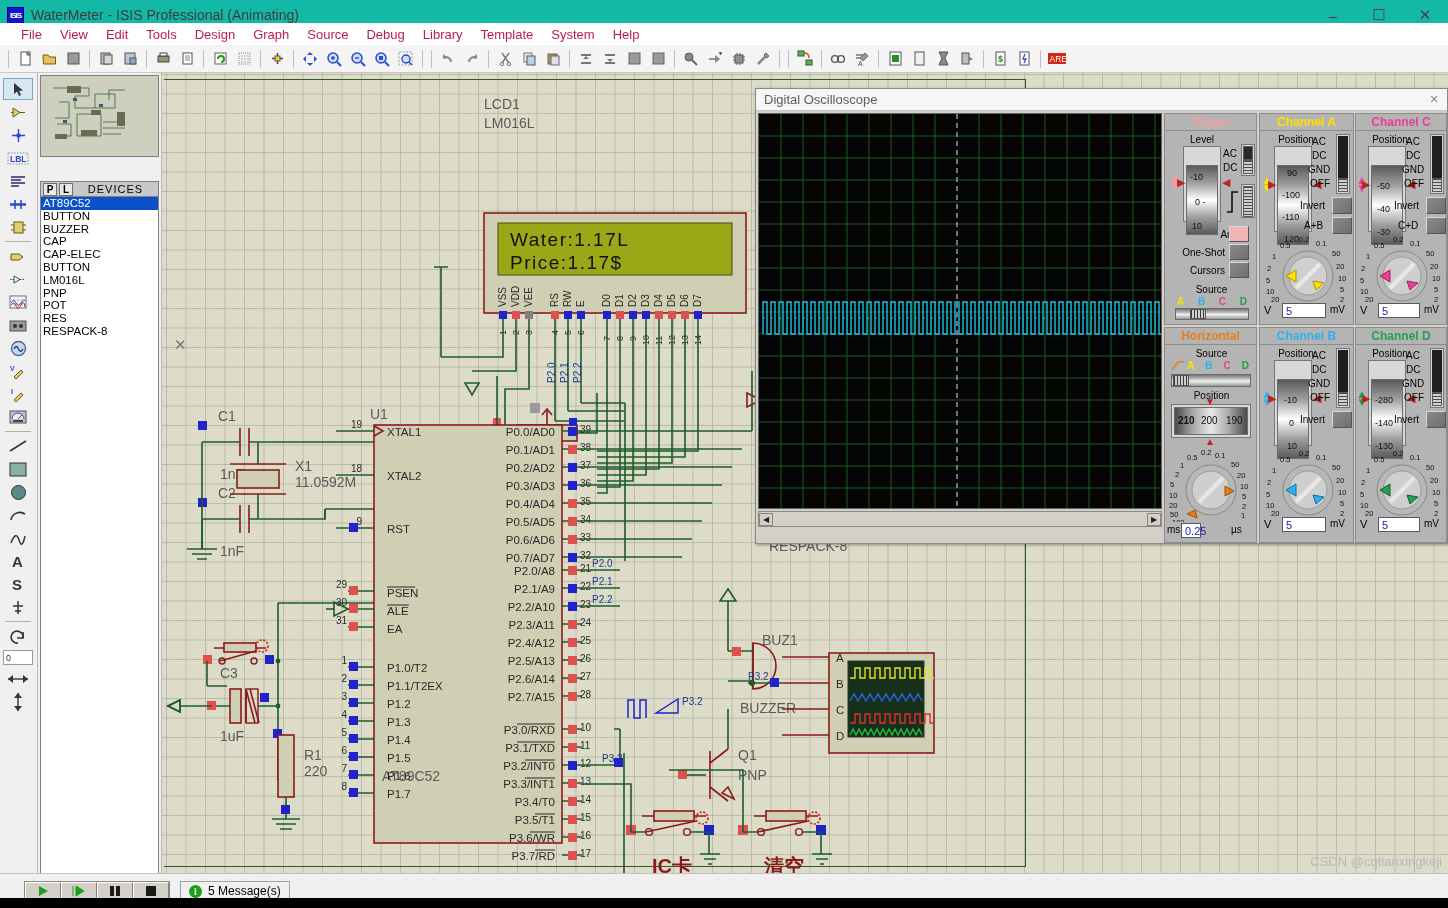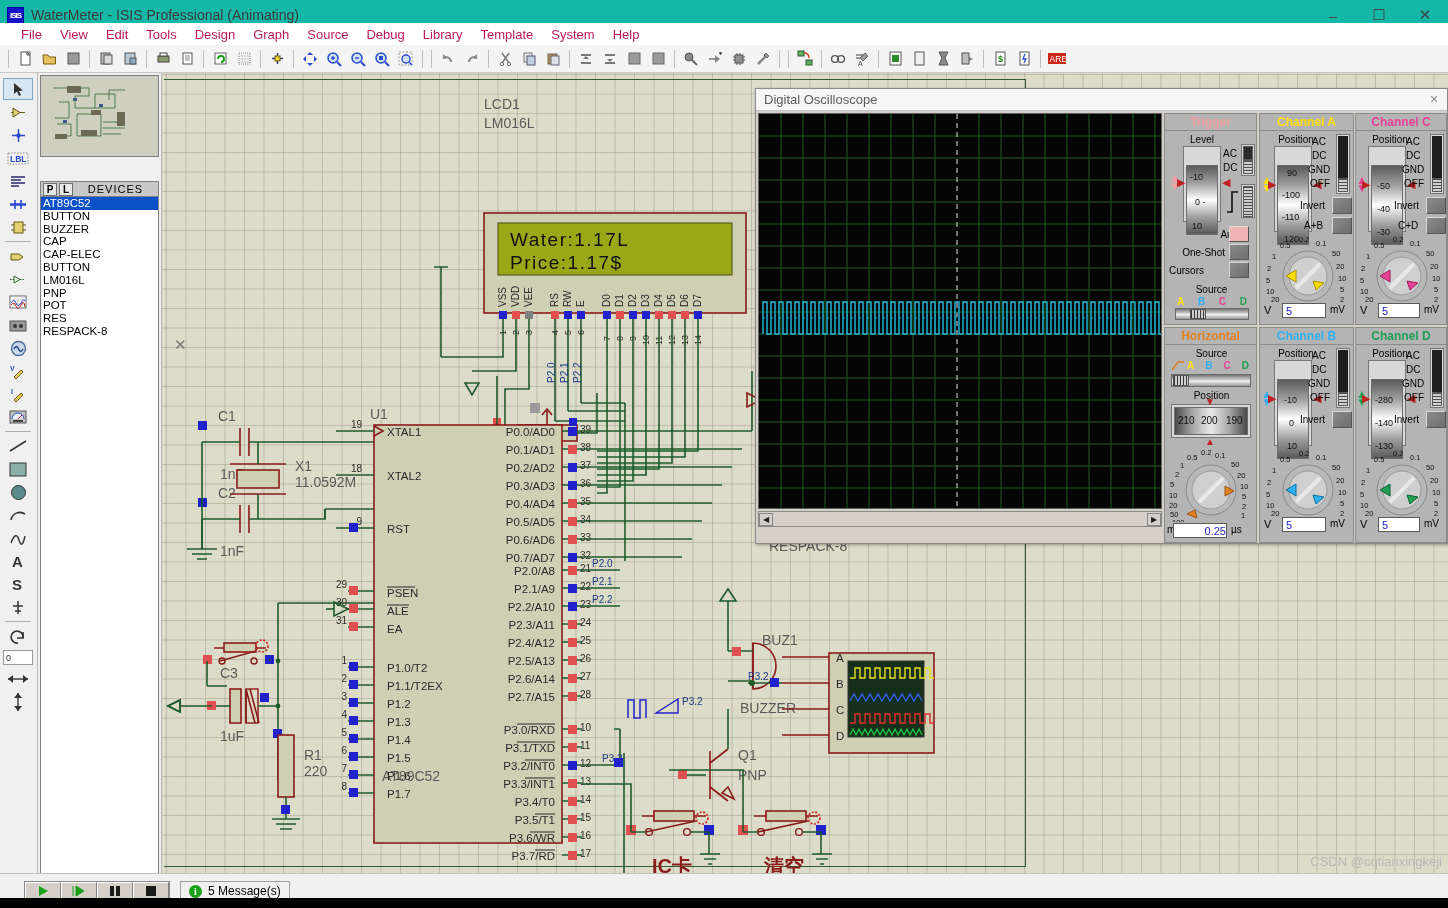--- a/index.html
+++ b/index.html
@@ -1293,21 +1293,21 @@
           <div class="mini-slider" style="width:100%;height:31px;"></div>
         </div>
         <svg style="position:absolute;left:60px;top:72px;" width="14" height="30">
             <path d="M2 26 h5 v-20 h6" stroke="#111" fill="none" stroke-width="1.6"></path>
           </svg>
 
         <div class="lbl" style="position:absolute;left:24px;top:115px;width:52px;text-align:right;">Auto</div>
         <div class="sqbtn on" style="position:absolute;left:64px;top:112px;width:20px;height:16px;"></div>
         <div class="lbl" style="position:absolute;left:2px;top:133px;width:58px;text-align:right;">One-Shot</div>
         <div class="sqbtn" style="position:absolute;left:64px;top:130px;width:20px;height:16px;"></div>
-        <div class="lbl" style="position:absolute;left:4px;top:151px;width:56px;text-align:left;">Cursors</div>
+        <div class="lbl" style="position:absolute;left:4px;top:151px;width:56px;text-align:right;">Cursors</div>
         <div class="sqbtn" style="position:absolute;left:64px;top:148px;width:20px;height:16px;"></div>
 
         <div class="lbl" style="position:absolute;left:0;top:170px;width:93px;">Source</div>
         <div style="position:absolute;left:12px;top:182px;width:70px;display:flex;justify-content:space-between;font-size:10px;font-weight:bold;">
           <span style="color:#ffe000;">A</span>
           <span style="color:#30b0f0;">B</span>
           <span style="color:#e84098;">C</span>
           <span style="color:#20a050;">D</span>
         </div>
         <div class="hslider-track" style="position:absolute;left:10px;top:194px;width:74px;height:12px;">
@@ -1435,21 +1435,21 @@
           <span style="color:#30b0f0;">B</span>
           <span style="color:#e84098;">C</span>
           <span style="color:#20a050;">D</span>
         </div>
         <div class="hslider-track" style="position:absolute;left:6px;top:46px;width:80px;height:13px;">
           <div class="hthumb" style="position:absolute;left:1px;top:0;width:16px;height:11px;"></div>
         </div>
         <div class="lbl" style="position:absolute;left:0;top:62px;width:93px;">Position</div>
         <div class="slider-frame" style="position:absolute;left:6px;top:76px;width:80px;height:34px;">
           <div style="width:100%;height:100%;position:relative;background:linear-gradient(to right,#4a4a4a 0%,#a8a8a8 25%,#e8e8e8 50%,#a8a8a8 75%,#4a4a4a 100%);border:1px solid #6c6c6c;">
-            <div style="position:absolute;left:3px;top:7px;font-size:10px;color:#111;">210</div>
+            <div style="position:absolute;left:3px;top:7px;font-size:10px;color:#111;font-weight:bold;">210</div>
             <div style="position:absolute;left:26px;top:7px;font-size:10px;color:#111;">200</div>
             <div style="position:absolute;left:51px;top:7px;font-size:10px;color:#111;">190</div>
           </div>
         </div>
         <div style="position:absolute;left:40px;top:68px;color:#c02020;font-size:10px;">▼</div>
         <div style="position:absolute;left:40px;top:108px;color:#c02020;font-size:10px;">▲</div>
 
         <svg style="position:absolute;left:4px;top:118px;" width="88" height="76">
           <g font-size="7.5" fill="#111">
             <text x="18" y="14">0.5</text>
@@ -1469,21 +1469,21 @@
               <text x="73" y="63">2</text>
               <text x="72" y="72">1</text>
           </g>
           <circle cx="42" cy="44" r="25" fill="#b8b8b8" stroke="#888"></circle>
           <circle cx="42" cy="44" r="19" fill="#cfcfcf" stroke="#9a9a9a"></circle>
           <path d="M30 56 L54 32" stroke="#e8e8e8" stroke-width="4"></path>
           <path d="M56 50 l9 -5 l-9 -5 Z" fill="#e08020" stroke="#a05010"></path>
           <path d="M26 64 l-8 4 l10 4 Z" fill="#e08020" stroke="#a05010"></path>
         </svg>
         <div class="lbl" style="position:absolute;left:2px;top:196px;font-size:10px;">ms</div>
-        <div class="readout" style="position:absolute;left:8px;top:195px;width:54px;height:15px;line-height:14px;text-align:right;">0.25</div>
+        <div class="readout" style="position:absolute;left:16px;top:195px;width:20px;height:15px;line-height:14px;">0.25</div>
         <div class="lbl" style="position:absolute;left:66px;top:196px;font-size:10px;">µs</div>
       </div>
 
       <div class="panel" style="left:95px; top:214px; width:95px; height:216px;">
         <div class="panel-hdr" style="color:#30b0f0;">Channel B</div>
         <div class="lbl" style="position:absolute;left:10px;top:20px;width:52px;">Position</div>
         <div class="slider-frame" style="position:absolute;left:14px;top:32px;width:38px;height:86px;">
           <div class="pos-strip" style="width:100%;height:100%;position:relative;">
             <div class="scale-txt" style="position:absolute;left:6px;top:15px;">-10</div>
             <div class="scale-txt" style="position:absolute;left:11px;top:38px;">0</div>

